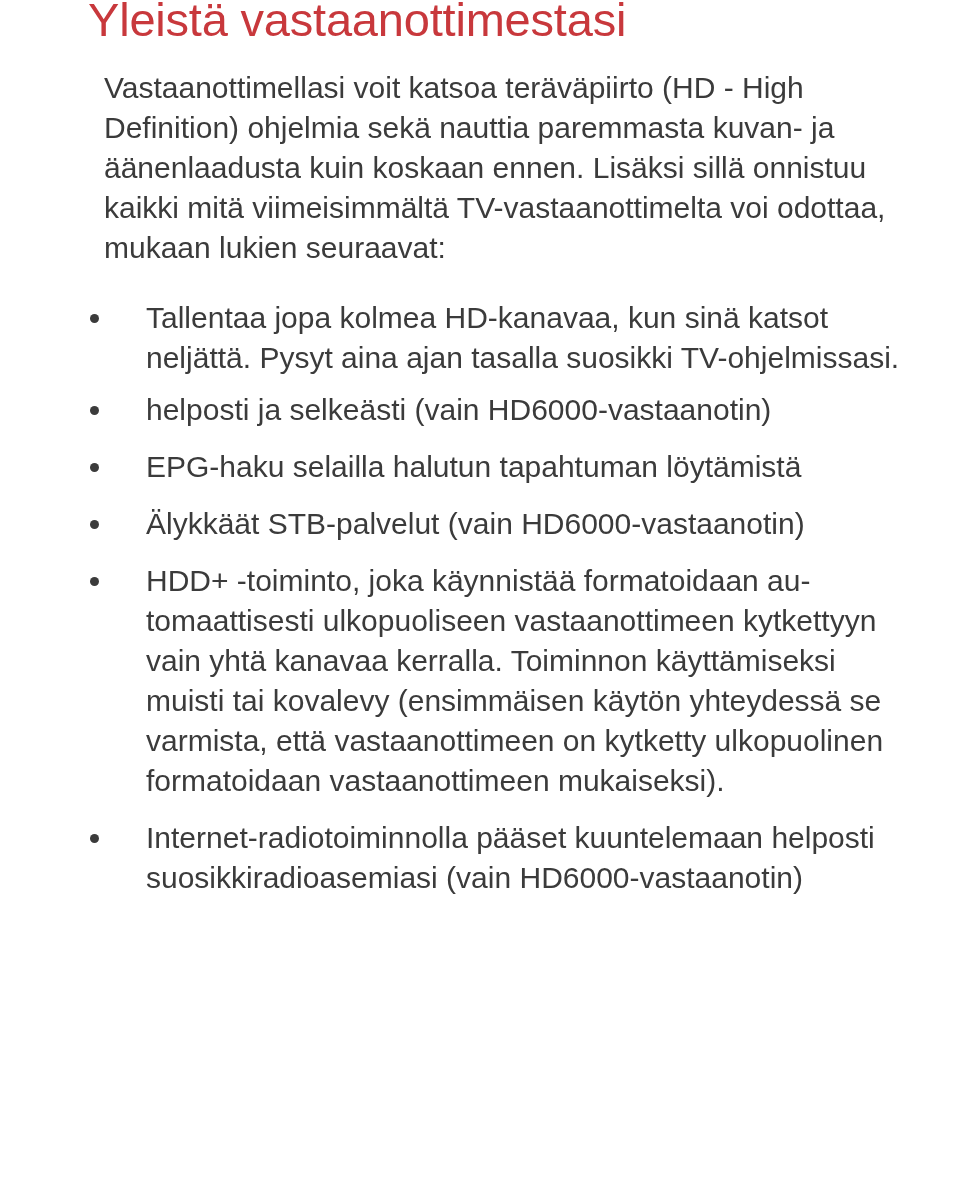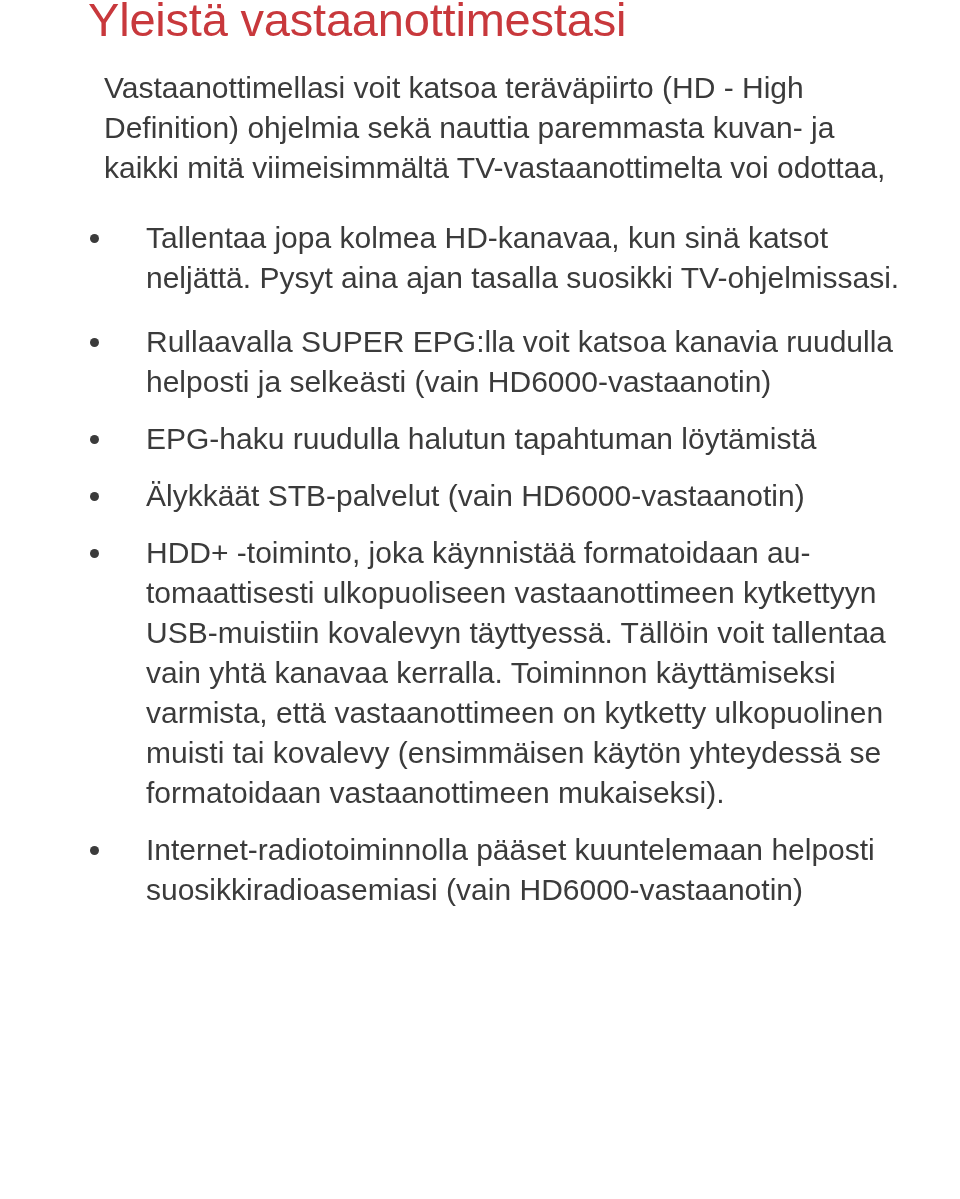--- a/index.html
+++ b/index.html
@@ -78,71 +78,71 @@
     width: 9px;
     height: 9px;
     border-radius: 50%;
     background: #3b3b3b;
     display: block;
   }
   .bullet-text { display: block; }
   .bullet-text .ln { display: block; white-space: nowrap; }
 
   
-  .bullet-item.first-item { margin-bottom: 24px; }
+  .bullet-item.first-item { margin-bottom: 12px; }
 </style>
 </head>
 <body>
 
 <div class="page">
 
   <h1 class="doc-title">Yleistä vastaanottimestasi</h1>
 
   <p class="intro">
       <span class="ln">Vastaanottimellasi voit katsoa teräväpiirto (HD - High</span>
       <span class="ln">Definition) ohjelmia sekä nauttia paremmasta kuvan- ja</span>
+      <span class="ln">äänenlaadusta kuin koskaan ennen. Lisäksi sillä onnistuu</span>
       <span class="ln">kaikki mitä viimeisimmältä TV-vastaanottimelta voi odottaa,</span>
+      <span class="ln">mukaan lukien seuraavat:</span>
     </p>
 
   <ul class="bullet-list">
       <li class="bullet-item first-item">
         <span class="bullet-dot"></span>
         <span class="bullet-text">
           <span class="ln">Tallentaa jopa kolmea HD-kanavaa, kun sinä katsot</span>
           <span class="ln">neljättä. Pysyt aina ajan tasalla suosikki TV-ohjelmissasi.</span>
         </span>
       </li>
       <li class="bullet-item">
         <span class="bullet-dot"></span>
         <span class="bullet-text">
-          <span class="ln">Rullaavalla SUPER EPG:lla voit katsoa kanavia ruudulla</span>
           <span class="ln">helposti ja selkeästi (vain HD6000-vastaanotin)</span>
         </span>
       </li>
       <li class="bullet-item">
         <span class="bullet-dot"></span>
         <span class="bullet-text">
-          <span class="ln">EPG-haku ruudulla halutun tapahtuman löytämistä</span>
+          <span class="ln">EPG-haku selailla halutun tapahtuman löytämistä</span>
         </span>
       </li>
       <li class="bullet-item">
         <span class="bullet-dot"></span>
         <span class="bullet-text">
           <span class="ln">Älykkäät STB-palvelut (vain HD6000-vastaanotin)</span>
         </span>
       </li>
       <li class="bullet-item">
         <span class="bullet-dot"></span>
         <span class="bullet-text">
           <span class="ln">HDD+ -toiminto, joka käynnistää formatoidaan au-</span>
           <span class="ln">tomaattisesti ulkopuoliseen vastaanottimeen kytkettyyn</span>
-          <span class="ln">USB-muistiin kovalevyn täyttyessä. Tällöin voit tallentaa</span>
           <span class="ln">vain yhtä kanavaa kerralla. Toiminnon käyttämiseksi</span>
+          <span class="ln">muisti tai kovalevy (ensimmäisen käytön yhteydessä se</span>
           <span class="ln">varmista, että vastaanottimeen on kytketty ulkopuolinen</span>
-          <span class="ln">muisti tai kovalevy (ensimmäisen käytön yhteydessä se</span>
           <span class="ln">formatoidaan vastaanottimeen mukaiseksi).</span>
         </span>
       </li>
       <li class="bullet-item">
         <span class="bullet-dot"></span>
         <span class="bullet-text">
           <span class="ln">Internet-radiotoiminnolla pääset kuuntelemaan helposti</span>
           <span class="ln">suosikkiradioasemiasi (vain HD6000-vastaanotin)</span>
         </span>
       </li>

